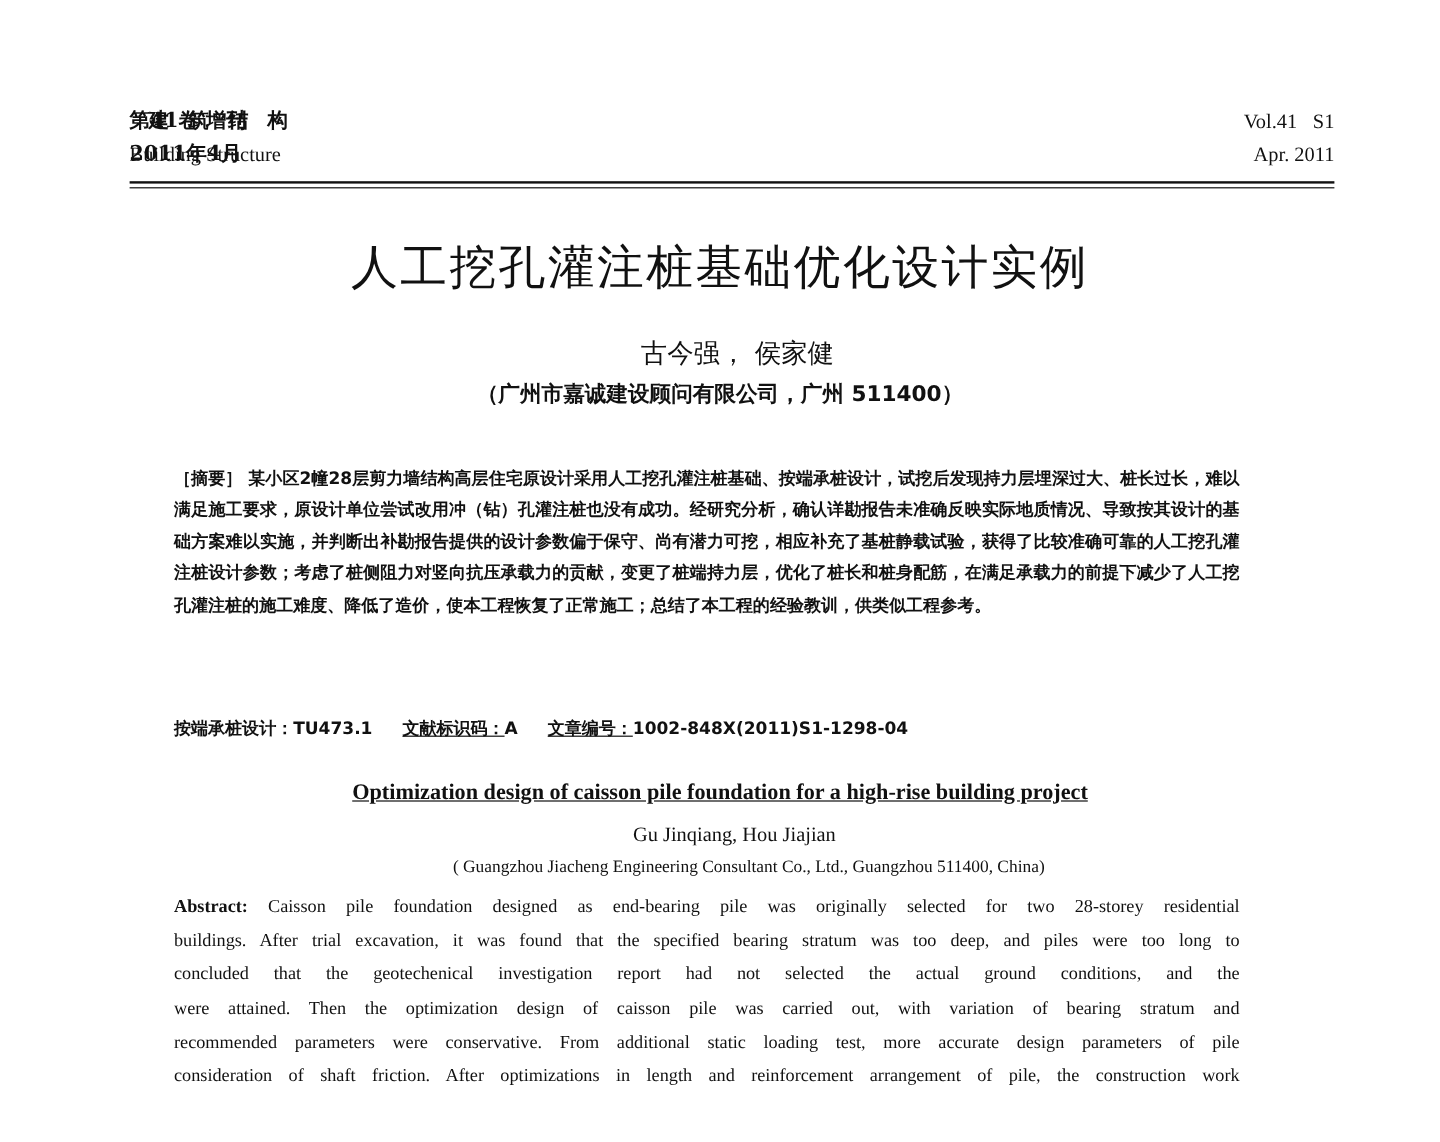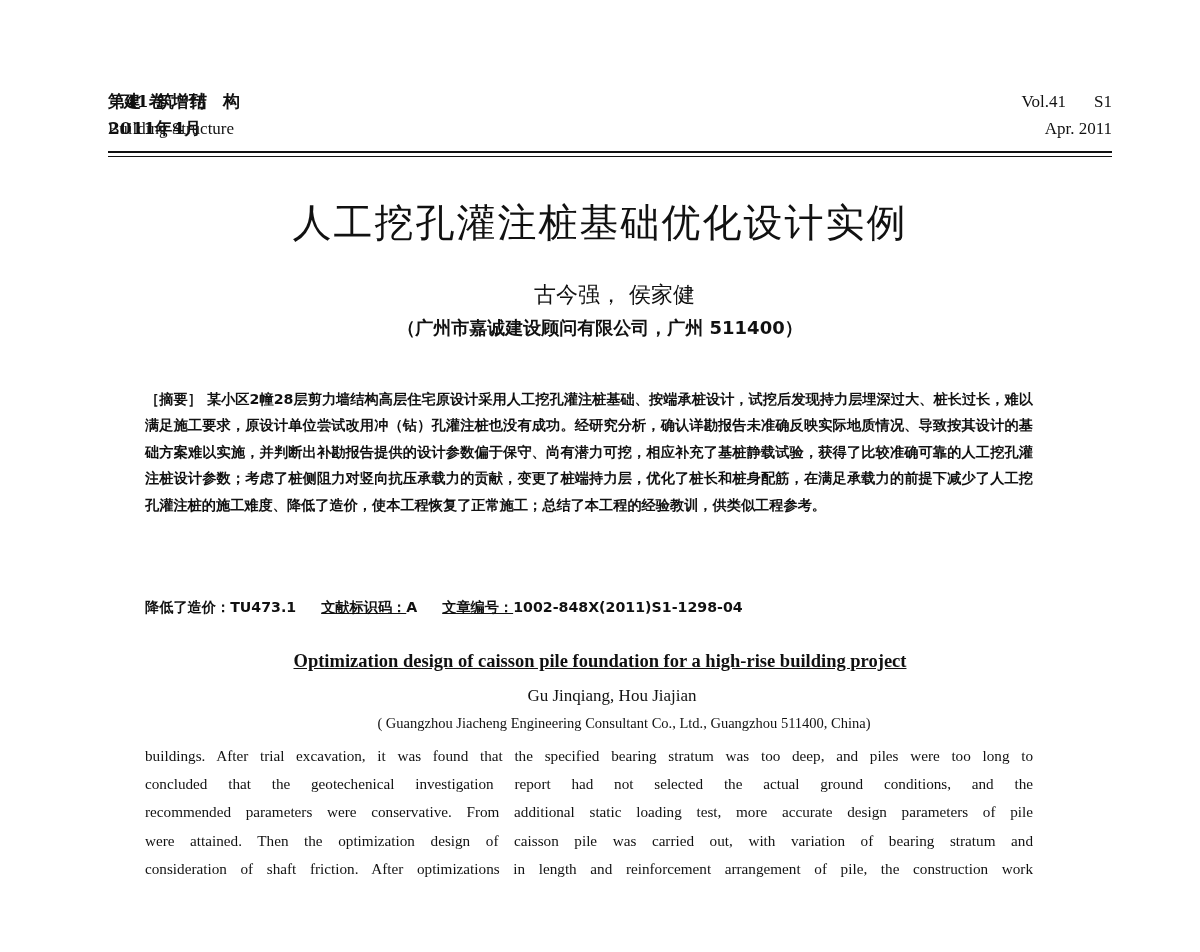--- a/index.html
+++ b/index.html
@@ -3,21 +3,21 @@
 <meta charset="utf-8">
 <style>
   html, body { margin:0; padding:0; background:#ffffff; }
   body { width:1200px; height:952px; overflow:hidden; position:relative; color:#111; font-family:"DejaVu Serif", serif; }
   .hdr { position:absolute; top:88px; left:108px; right:88px; height:60px; }
   .hdr .l { position:absolute; left:0; top:0; font-size:17px; line-height:27px; font-weight:bold; font-family:"DejaVu Serif", serif; }
   .hdr .c { position:absolute; left:0; right:0; top:0; text-align:left; font-size:17px; line-height:27px; }
   .hdr .c .cn { font-weight:bold; letter-spacing:16px; font-family:"DejaVu Sans", sans-serif; padding-left:16px; }
   .hdr .c .en { font-family:"Liberation Serif", serif; font-size:17px; }
   .hdr .r { position:absolute; right:0; top:0; text-align:right; font-size:17px; line-height:27px; font-family:"Liberation Serif", serif; }
-  .hdr .r .vol span + span { margin-left:28px; }
+  .hdr .r .vol span + span { margin-left:13px; }
   .rule1 { position:absolute; left:108px; right:88px; top:151px; height:0; border-top:2px solid #111; }
   .rule2 { position:absolute; left:108px; right:88px; top:156px; height:0; border-top:1px solid #111; }
   .title { position:absolute; top:196px; left:0; right:0; text-align:center; font-size:39px; font-family:"DejaVu Serif", serif; letter-spacing:2px; }
   .authors { position:absolute; top:280px; left:0; right:0; text-align:center; font-size:22px; font-family:"DejaVu Serif", serif;padding-left:29px; }
   .affil { position:absolute; top:316px; left:0; right:0; text-align:center; font-size:18px; font-weight:bold; font-family:"DejaVu Sans", sans-serif; }
   .cnabs { position:absolute; top:386px; left:145px; width:888px; font-size:14.2px; line-height:26.4px; font-family:"DejaVu Sans", sans-serif; font-weight:bold; text-align:justify; }
   .cnabs .tag { font-weight:bold; }
   .cnabs p { margin:0; }
   .cls { position:absolute; top:598px; left:145px; font-size:14.2px; font-weight:bold; font-family:"DejaVu Sans", sans-serif; white-space:nowrap; }
   .cls span.g { margin-left:20px;text-decoration:underline; }
@@ -52,28 +52,29 @@
 
 <div class="title">人工挖孔灌注桩基础优化设计实例</div>
 <div class="authors">古今强， 侯家健</div>
 <div class="affil">（广州市嘉诚建设顾问有限公司，广州 511400）</div>
 
 <div class="cnabs">
   <p><span class="tag">［摘要］</span>&nbsp;<span>某小区2幢28层剪力墙结构高层住宅原设计采用人工挖孔灌注桩基础、按端承桩设计，试挖后发现持力层埋深过大、桩长过长，难以满足施工要求，原设计单位尝试改用冲（钻）孔灌注桩也没有成功。经研究分析，确认详勘报告未准确反映实际地质情况、导致按其设计的基础方案难以实施，并判断出补勘报告提供的设计参数偏于保守、尚有潜力可挖，相应补充了基桩静载试验，获得了比较准确可靠的人工挖孔灌注桩设计参数；考虑了桩侧阻力对竖向抗压承载力的贡献，变更了桩端持力层，优化了桩长和桩身配筋，在满足承载力的前提下减少了人工挖孔灌注桩的施工难度、降低了造价，使本工程恢复了正常施工；总结了本工程的经验教训，供类似工程参考。</span></p>
 </div>
 
 <div class="cls">
-  <span>降低了造价：</span><span>TU473.1</span>
+  <span>按端承桩设计：</span><span>TU473.1</span>
   <span class="g">文献标识码：</span><span>A</span>
   <span class="g">文章编号：</span><span>1002-848X(2011)S1-1298-04</span>
 </div>
 
 <div class="entitle">Optimization design of caisson pile foundation for a high-rise building project</div>
 <div class="enauth">Gu Jinqiang, Hou Jiajian</div>
 <div class="enaffil">( Guangzhou Jiacheng Engineering Consultant Co., Ltd., Guangzhou 511400, China)</div>
 
 <div class="enabs">
+  <span class="line"><b>Abstract:</b><span> Caisson pile foundation designed as end-bearing pile was originally selected for two 28-storey residential</span></span>
   <span class="line">buildings. After trial excavation, it was found that the specified bearing stratum was too deep, and piles were too long to</span>
   <span class="line">concluded that the geotechenical investigation report had not selected the actual ground conditions, and the</span>
+  <span class="line">were attained. Then the optimization design of caisson pile was carried out, with variation of bearing stratum and</span>
   <span class="line">recommended parameters were conservative. From additional static loading test, more accurate design parameters of pile</span>
-  <span class="line">were attained. Then the optimization design of caisson pile was carried out, with variation of bearing stratum and</span>
   <span class="line">consideration of shaft friction. After optimizations in length and reinforcement arrangement of pile, the construction work</span>
 </div>
 
 </body></html>

